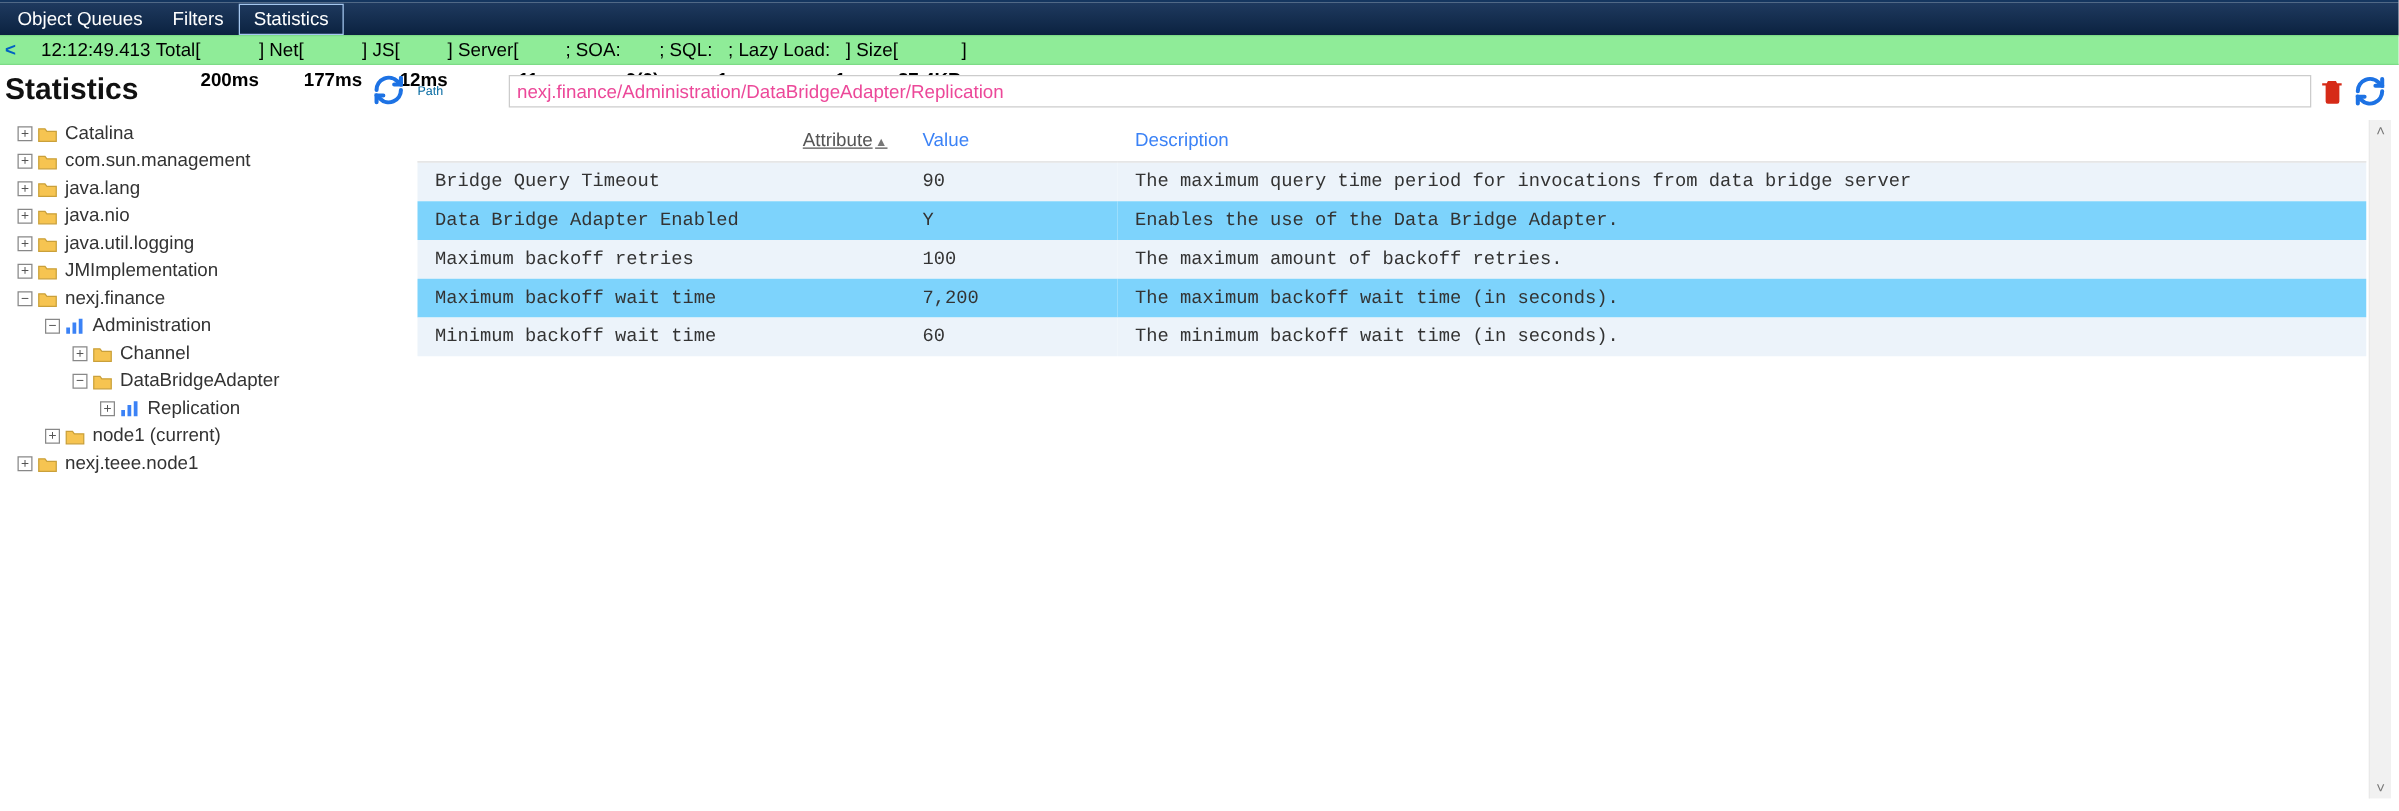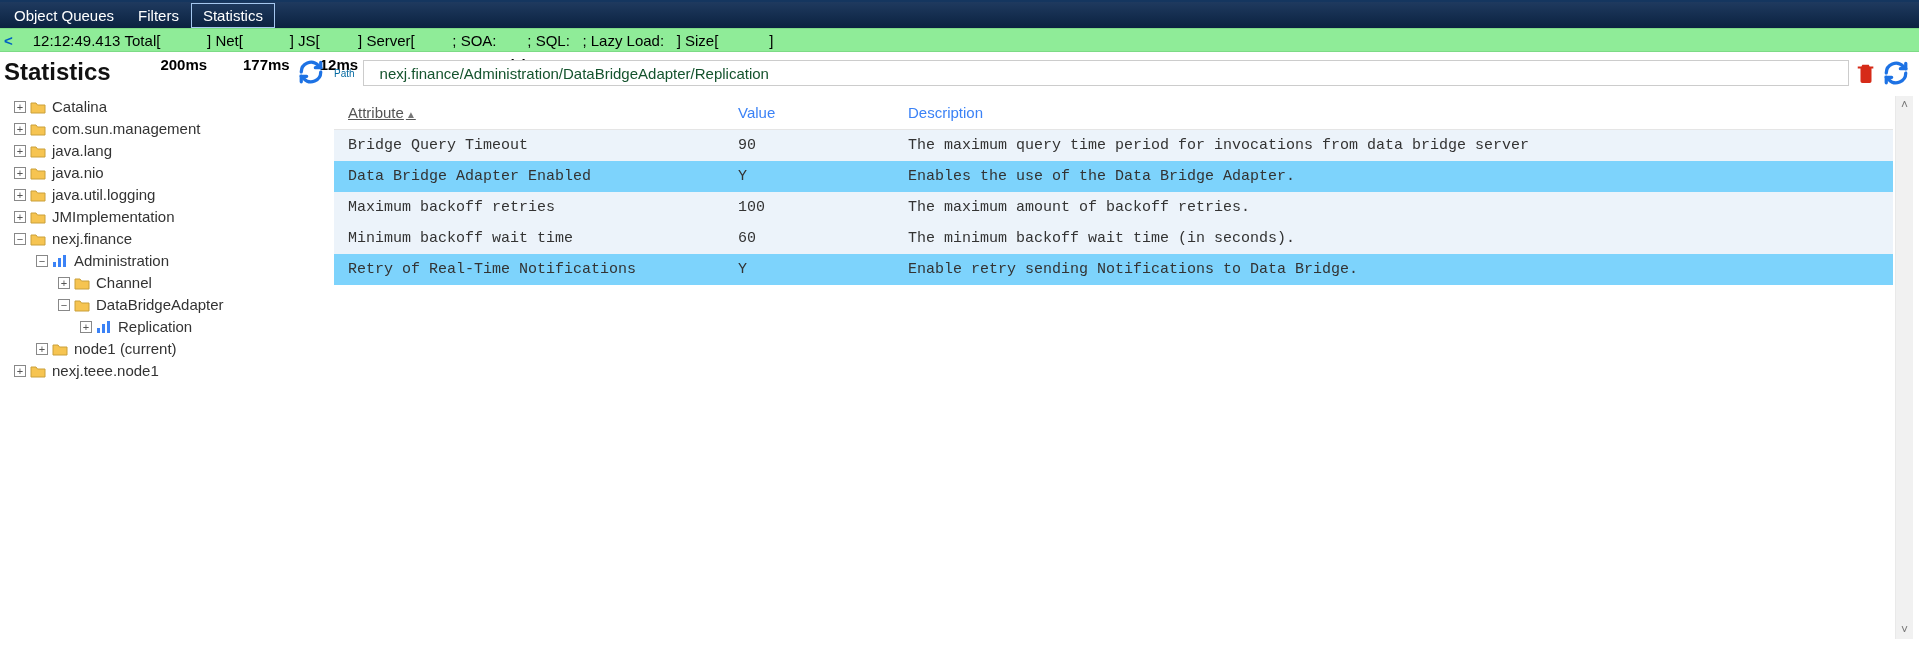--- a/index.html
+++ b/index.html
@@ -112,25 +112,26 @@
     padding: 0 4px 10px 4px;
   }
   .pathbar .path-label {
     color:#0369a1;
     font-size:10px;
     padding-right:2px;
   }
   .pathbar .path-field {
     flex:1;
     border:1px solid #ccc;
-    padding:3px 16px;
+    padding:3px 6px;
     font-size:15px;
-    color:#14532d;
+    color:#ec4899;
     background:#fff;
     height:26px;
+    margin-left:44px;
   }
   .trash-icon {
     width:22px; height:24px; cursor:pointer; color:#d62b18;
   }
   .trash-icon svg { width:100%; height:100%; }
 
   .table-wrap {
     flex:1;
     position:relative;
     border-top:0;
@@ -143,21 +144,21 @@
     font-size:15px;
   }
   table.grid th {
     text-align:left;
     font-weight:normal;
     color:#3b82f6;
     padding: 8px 14px;
     border-bottom:1px solid #e5e5e5;
     cursor:pointer;
   }
-  table.grid th.sorted { text-decoration: underline; color:#555;}
+  table.grid th.sorted { text-decoration: underline; color:#555;text-align:right;}
   .sort-arrow { font-size:10px; padding-left:2px; color:#777;}
   table.grid td {
     padding: 7px 14px;
     color:#333;
     font-family:Liberation Mono, monospace;
   }
   table.grid tr.odd td { background:#ecf3fa; }
   table.grid tr.even td { background:#7dd3fc; }
   table.grid col.attr { width: 390px; }
   table.grid col.val  { width: 170px; }
@@ -422,29 +423,29 @@
             <tr class="even">
               <td>Data Bridge Adapter Enabled</td>
               <td>Y</td>
               <td>Enables the use of the Data Bridge Adapter.</td>
             </tr>
             <tr class="odd">
               <td>Maximum backoff retries</td>
               <td>100</td>
               <td>The maximum amount of backoff retries.</td>
             </tr>
+            <tr class="even">
+              <td>Maximum backoff wait time</td>
+              <td>7,200</td>
+              <td>The maximum backoff wait time (in seconds).</td>
+            </tr>
             <tr class="odd">
               <td>Minimum backoff wait time</td>
               <td>60</td>
               <td>The minimum backoff wait time (in seconds).</td>
-            </tr>
-            <tr class="even">
-              <td>Retry of Real-Time Notifications</td>
-              <td>Y</td>
-              <td>Enable retry sending Notifications to Data Bridge.</td>
             </tr>
           </tbody>
       </table>
 
       <div class="vscroll">
         <div class="arrow">˄</div>
         <div class="arrow">˅</div>
       </div>
     </div>
   </div>

